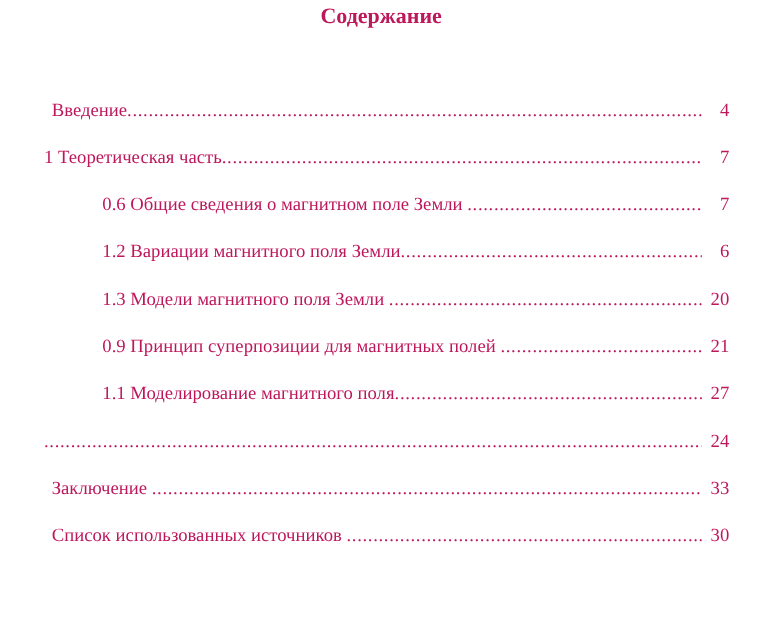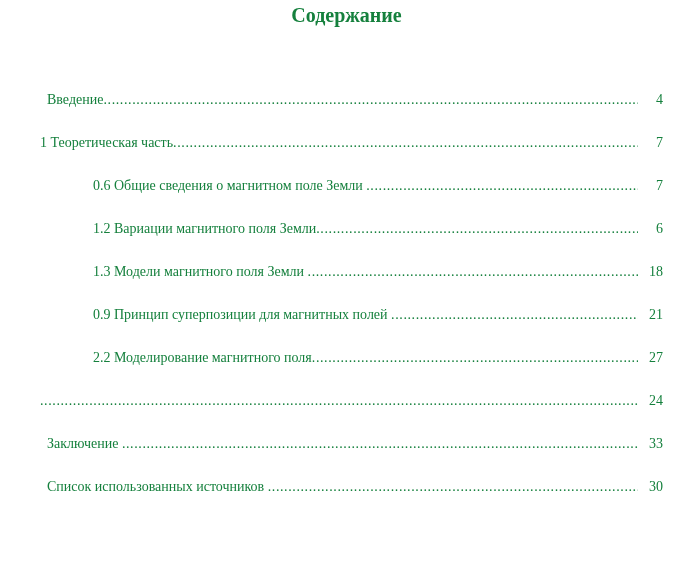--- a/index.html
+++ b/index.html
@@ -5,21 +5,21 @@
   html, body {
     margin: 0;
     padding: 0;
     background: #ffffff;
   }
   .page {
     position: relative;
     width: 693px;
     height: 561px;
     background: #ffffff;
-    color: #15803d;
+    color: #be185d;
     font-family: "Liberation Serif", "DejaVu Serif", serif;
     overflow: hidden;
   }
   .doc-title {
     position: absolute;
     top: 2px;
     left: 0;
     width: 100%;
     text-align: center;
     font-size: 20px;
@@ -30,21 +30,21 @@
     position: absolute;
     top: 78px;
     left: 40px;
     right: 30px;
   }
   .toc-row {
     display: flex;
     align-items: baseline;
     height: 43px;
     line-height: 43px;
-    font-size: 14px;
+    font-size: 17px;
   }
   .toc-row.level-body { padding-left: 7px; }
   .toc-row.level-main { padding-left: 0; }
   .toc-row.level-sub  { padding-left: 53px; }
   .toc-label {
     white-space: pre;
     flex: 0 0 auto;
   }
   .dot-leader {
     flex: 1 1 auto;
@@ -92,31 +92,31 @@
 
     <div class="toc-row level-sub">
       <span class="toc-label">1.2 Вариации магнитного поля Земли</span>
       <span class="dot-leader"></span>
       <span class="toc-page-num"> 6</span>
     </div>
 
     <div class="toc-row level-sub">
       <span class="toc-label">1.3 Модели магнитного поля Земли </span>
       <span class="dot-leader"></span>
-      <span class="toc-page-num">18</span>
+      <span class="toc-page-num">20</span>
     </div>
 
     <div class="toc-row level-sub">
       <span class="toc-label">0.9 Принцип суперпозиции для магнитных полей </span>
       <span class="dot-leader"></span>
       <span class="toc-page-num">21</span>
     </div>
 
     <div class="toc-row level-sub">
-      <span class="toc-label">2.2 Моделирование магнитного поля</span>
+      <span class="toc-label">1.1 Моделирование магнитного поля</span>
       <span class="dot-leader"></span>
       <span class="toc-page-num">27</span>
     </div>
 
     <div class="toc-row level-main">
       <span class="dot-leader"></span>
       <span class="toc-page-num">24</span>
     </div>
 
     <div class="toc-row level-body">

